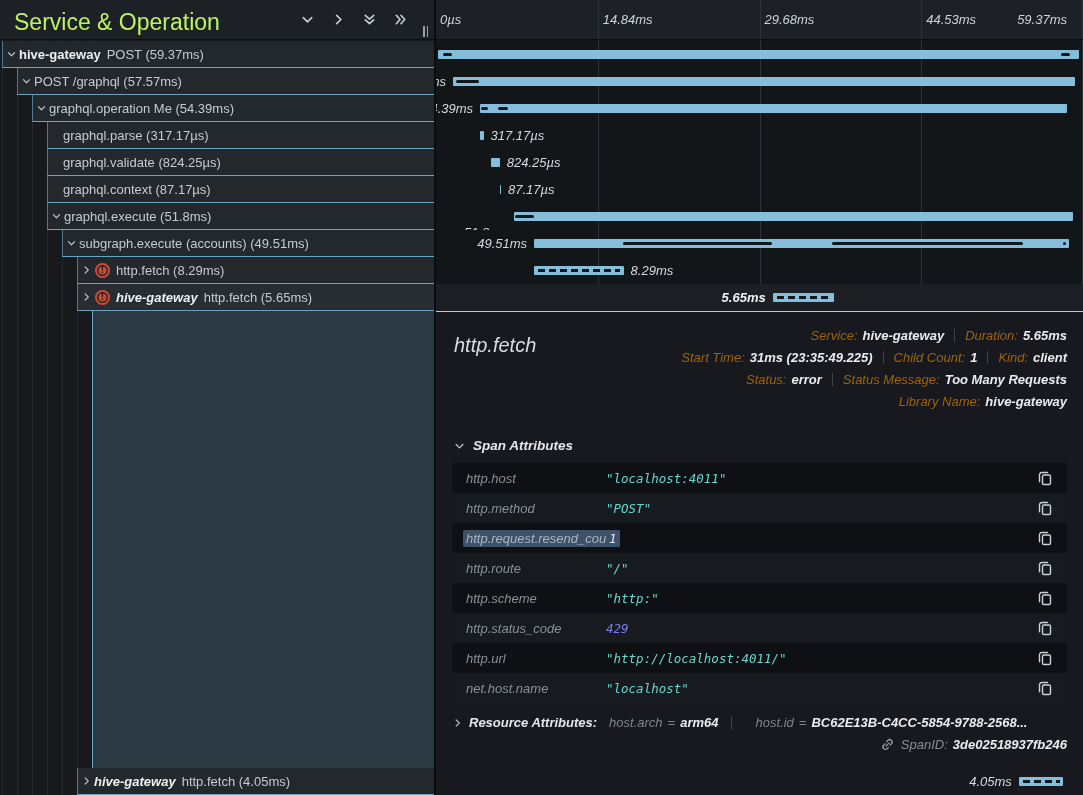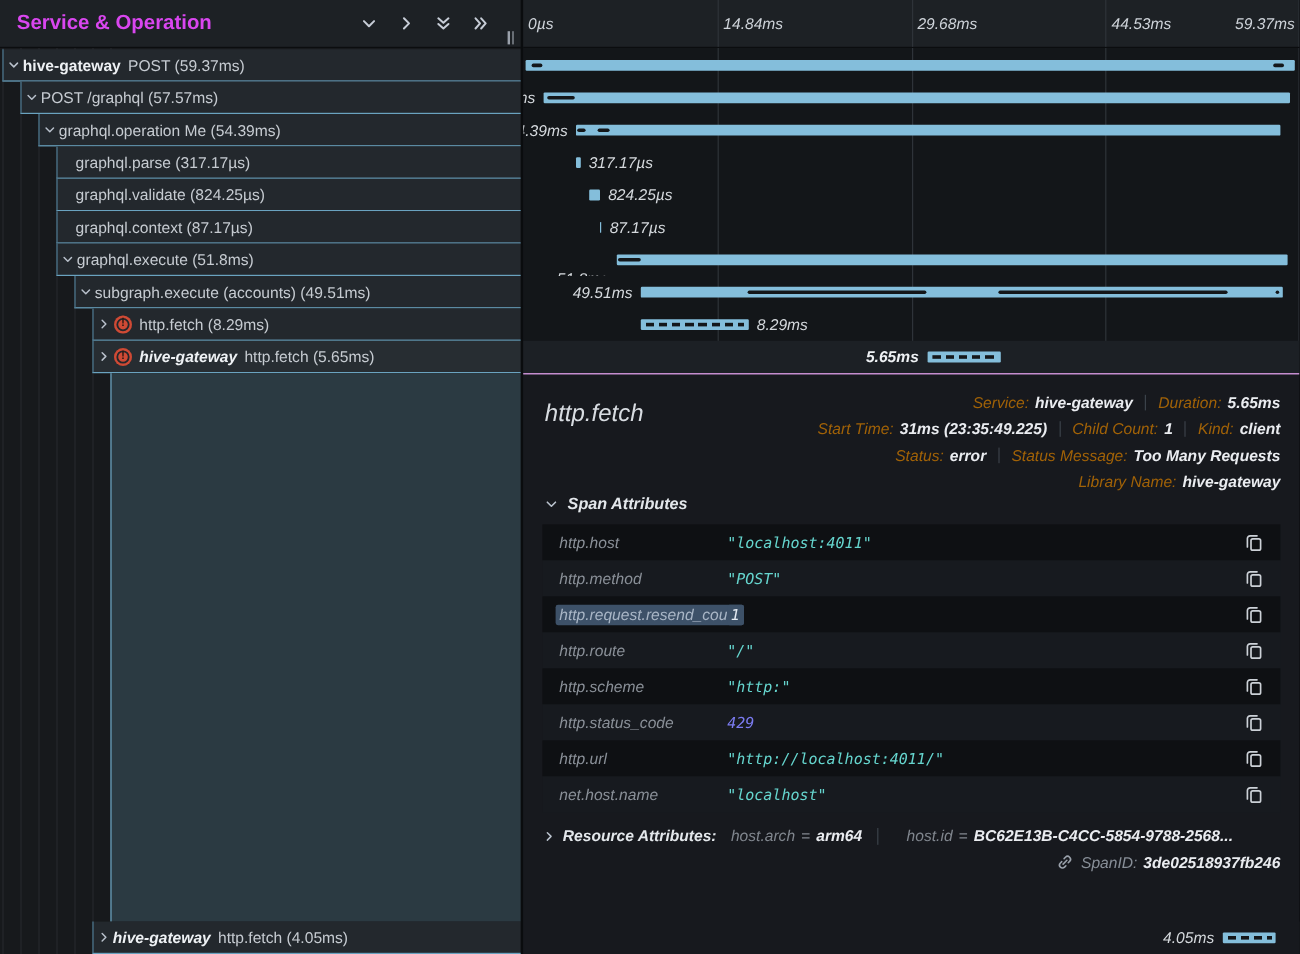--- a/index.html
+++ b/index.html
@@ -3,21 +3,21 @@
 <meta charset="utf-8">
 <style>
   html,body{margin:0;padding:0;background:#0c0e10;}
   .app{position:relative;width:1083px;height:795px;background:#131619;overflow:hidden;
        font-family:"Liberation Sans",sans-serif;color:#c7ccd2;}
 
   
   .left{position:absolute;left:0;top:0;width:434px;height:795px;background:#17191c;}
   .left-header{position:absolute;left:0;top:0;width:434px;height:40px;background:#1d2125;
                border-bottom:1px solid #0b0d0f;box-sizing:border-box;}
-  .left-title{position:absolute;left:14px;top:9px;font-size:17px;font-weight:bold;color:#d946ef;}
+  .left-title{position:absolute;left:14px;top:9px;font-size:23px;font-weight:normal;color:#bef264;}
   .hicons{position:absolute;right:26px;top:12px;display:flex;gap:16px;color:#c6ccd6;}
   .hicons .ic{width:15px;height:15px;cursor:pointer;}
   .resize-handle{position:absolute;right:3px;top:26px;width:8px;height:11px;display:flex;gap:2px;}
   .resize-handle i{display:block;width:1.5px;height:11px;background:#9aa1ab;}
   .gcol{position:absolute;top:40px;bottom:0;width:1px;background:#25282c;}
   .trow{position:absolute;right:0;height:27px;background:#23282d;box-sizing:border-box;
         border-bottom:1px solid #6aa3c0;border-left:1px solid #4d7a92;display:flex;align-items:center;cursor:pointer;}
   .trow.sel{background:#272d32;}
   .chev{width:15px;min-width:15px;height:12px;display:flex;align-items:center;justify-content:center;color:#b9c1cc;}
   .lbl{font-size:13px;color:#c6cbd1;white-space:nowrap;}
@@ -52,21 +52,21 @@
   .details{position:absolute;left:0;top:311px;width:647px;height:547px;background:#17191e;
            border-top:1px solid #f0abfc;border-bottom:1px solid #6aa3c0;box-sizing:border-box;
            padding:12px 16px 0 16px;}
   .dheader{display:flex;justify-content:space-between;align-items:flex-start;}
   .dtitle{font-size:20px;color:#d8dce1;margin-top:10px;margin-left:2px;}
   .overview{display:flex;flex-direction:column;align-items:flex-end;}
   .oline{display:flex;align-items:center;height:22px;}
   .okey{color:#a16207;font-size:13px;white-space:nowrap;}
   .oval{color:#eaecf0;font-size:13px;font-weight:bold;margin-left:5px;white-space:nowrap;}
   .osep{width:1px;height:13px;background:#3b424a;margin:0 10px;}
-  .sect{display:flex;align-items:center;cursor:pointer;}
+  .sect{display:flex;align-items:center;margin-top:26px;cursor:pointer;}
   .sect .chev{margin-right:6px;}
   .sect-title{font-size:13.5px;font-weight:bold;color:#e3e7eb;}
   .attrs{margin-top:10px;}
   .arow{display:flex;align-items:center;height:30px;padding:0 14px;}
   .arow:nth-child(odd){background:#0e1013;}
   .arow:nth-child(even){background:#171a1f;}
   .akey{width:140px;min-width:140px;font-size:13px;color:#8a9098;white-space:nowrap;}
   .aval{font-family:"DejaVu Sans Mono",monospace;font-size:12.5px;white-space:nowrap;}
   .aval.str{color:#66d6cf;}
   .aval.num{color:#7b7bf0;}
@@ -219,21 +219,21 @@
   </div>
 
   <div class="divider"></div>
 
   <div class="right">
     <div class="ruler" id="ruler">
         <div class="tick" style="left: 4px;">0µs</div>
         <div class="tick" style="left: 166.75px;">14.84ms</div>
         <div class="tick" style="left: 328.5px;">29.68ms</div>
         <div class="tick" style="left: 490.25px;">44.53ms</div>
-        <div class="tick" style="right: 4px;">59.37ms</div>
+        <div class="tick" style="right: 16px;">59.37ms</div>
       </div>
     <div id="grid">
         <div class="gridv" style="left: 162px; top: 0px; height: 39px;"></div>
         <div class="gridv" style="left: 162px; top: 40px; height: 271px;"></div>
         <div class="gridv" style="left: 162px; top: 768px; height: 27px;"></div>
         <div class="gridv" style="left: 324px; top: 0px; height: 39px;"></div>
         <div class="gridv" style="left: 324px; top: 40px; height: 271px;"></div>
         <div class="gridv" style="left: 324px; top: 768px; height: 27px;"></div>
         <div class="gridv" style="left: 485px; top: 0px; height: 39px;"></div>
         <div class="gridv" style="left: 485px; top: 40px; height: 271px;"></div>

